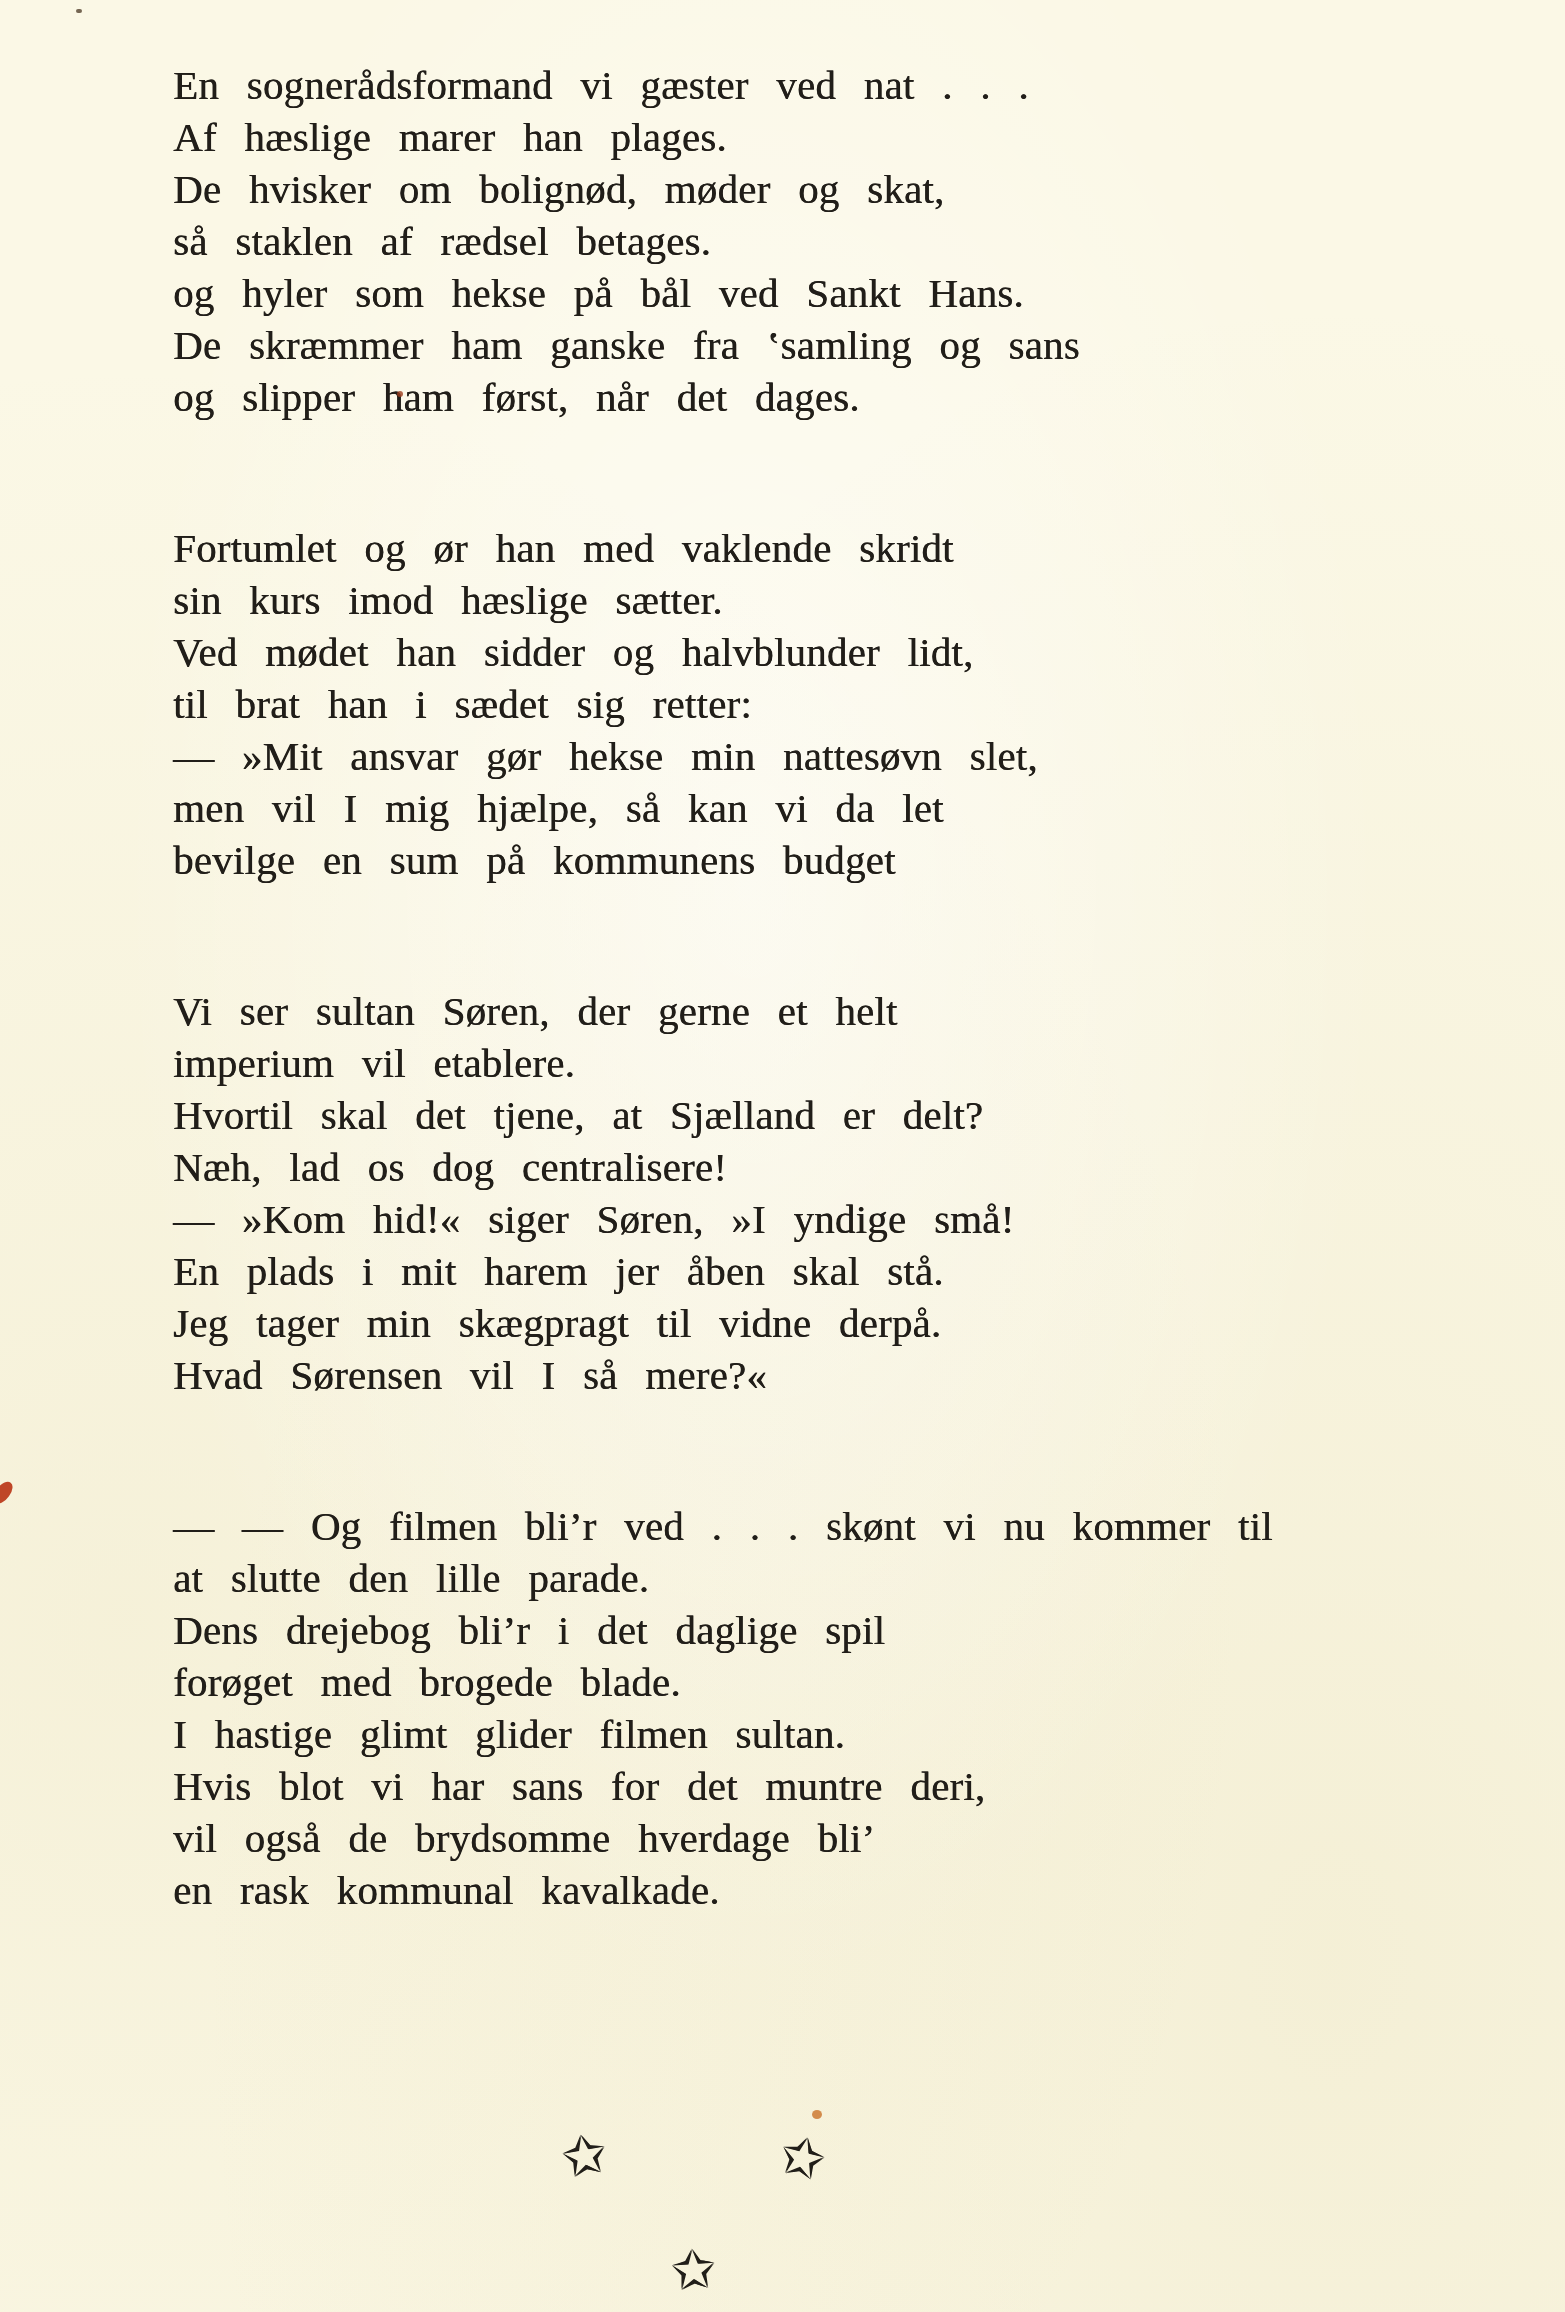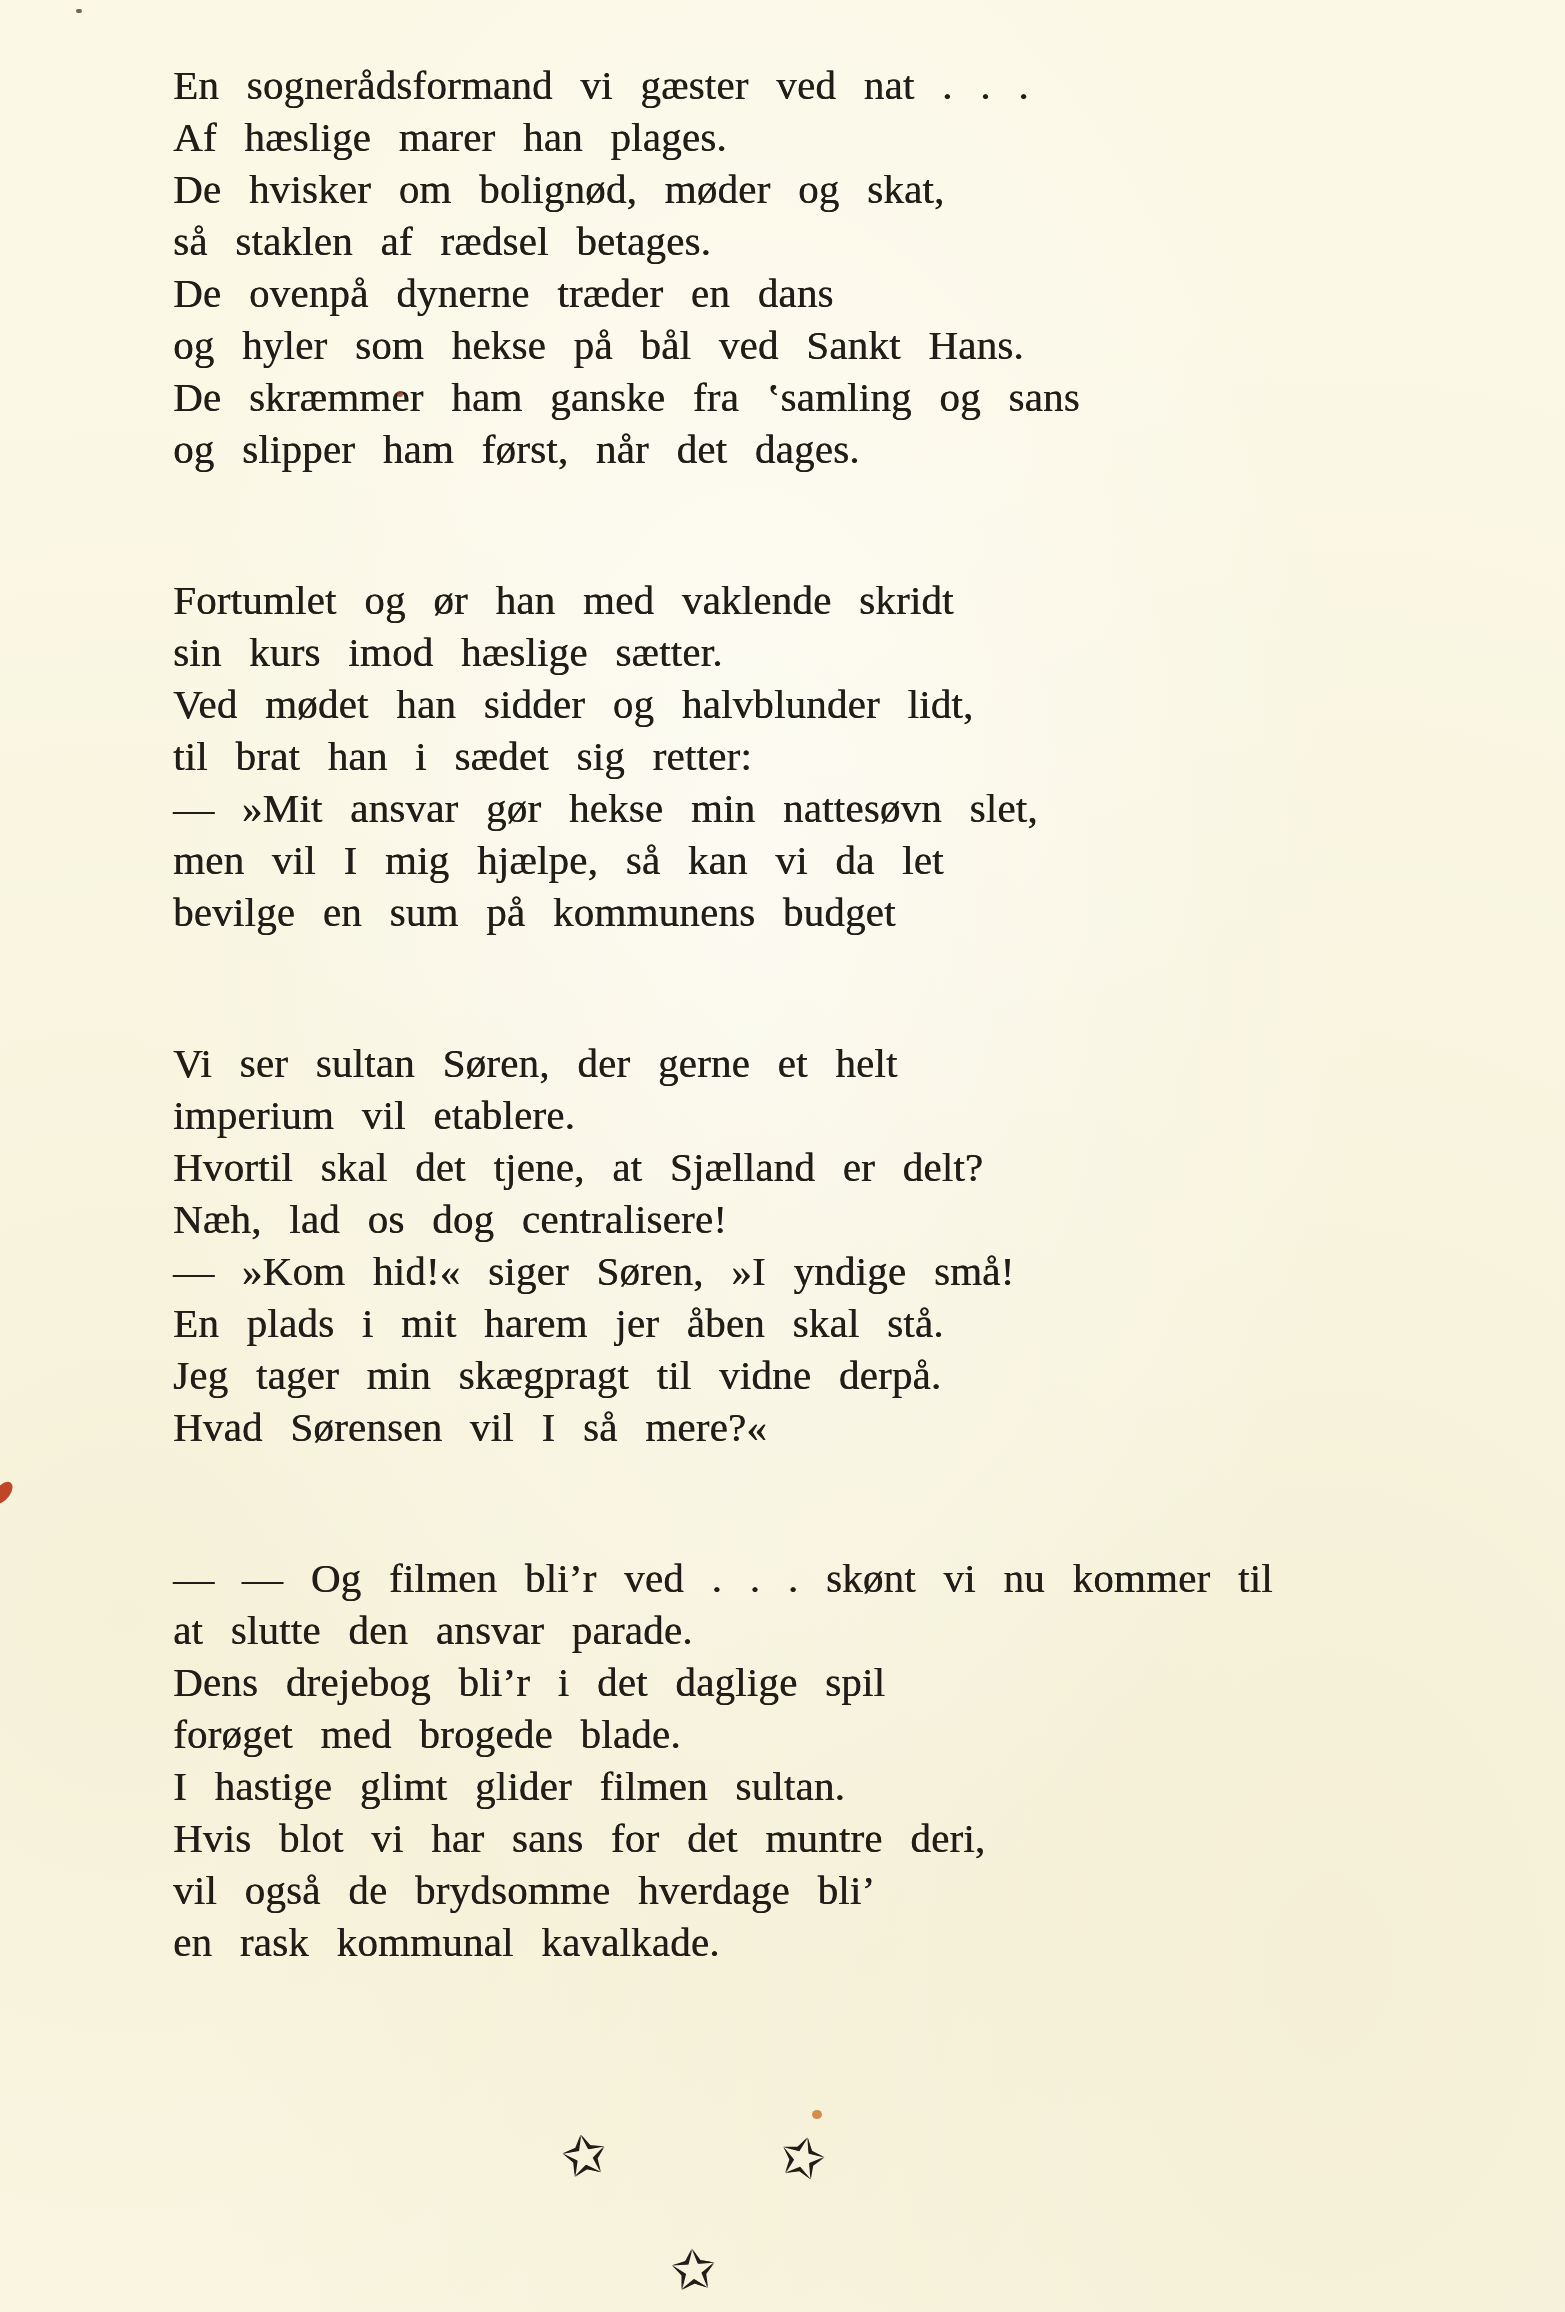--- a/index.html
+++ b/index.html
@@ -80,21 +80,20 @@
 
 <div class="page" style="background-color: rgb(251, 248, 230);">
 
   <div class="poem" style="color: rgb(33, 30, 25);">
 
     <div class="stanza">
       <div class="line">En sognerådsformand vi gæster ved nat . . .</div>
       <div class="line">Af hæslige marer han plages.</div>
       <div class="line">De hvisker om bolignød, møder og skat,</div>
       <div class="line">så staklen af rædsel betages.</div>
-      <div class="line">De ovenpå dynerne træder en dans</div>
       <div class="line">og hyler som hekse på bål ved Sankt Hans.</div>
       <div class="line">De skræmmer ham ganske fra ‛samling og sans</div>
       <div class="line">og slipper ham først, når det dages.</div>
     </div>
 
     <div class="stanza">
       <div class="line">Fortumlet og ør han med vaklende skridt</div>
       <div class="line">sin kurs imod hæslige sætter.</div>
       <div class="line">Ved mødet han sidder og halvblunder lidt,</div>
       <div class="line">til brat han i sædet sig retter:</div>
@@ -109,21 +108,21 @@
       <div class="line">Hvortil skal det tjene, at Sjælland er delt?</div>
       <div class="line">Næh, lad os dog centralisere!</div>
       <div class="line">— »Kom hid!« siger Søren, »I yndige små!</div>
       <div class="line">En plads i mit harem jer åben skal stå.</div>
       <div class="line">Jeg tager min skægpragt til vidne derpå.</div>
       <div class="line">Hvad Sørensen vil I så mere?«</div>
     </div>
 
     <div class="stanza">
       <div class="line">— — Og filmen bli’r ved . . . skønt vi nu kommer til</div>
-      <div class="line">at slutte den ansvar parade.</div>
+      <div class="line">at slutte den lille parade.</div>
       <div class="line">Dens drejebog bli’r i det daglige spil</div>
       <div class="line">forøget med brogede blade.</div>
       <div class="line">I hastige glimt glider filmen sultan.</div>
       <div class="line">Hvis blot vi har sans for det muntre deri,</div>
       <div class="line">vil også de brydsomme hverdage bli’</div>
       <div class="line">en rask kommunal kavalkade.</div>
     </div>
 
   </div>
 

